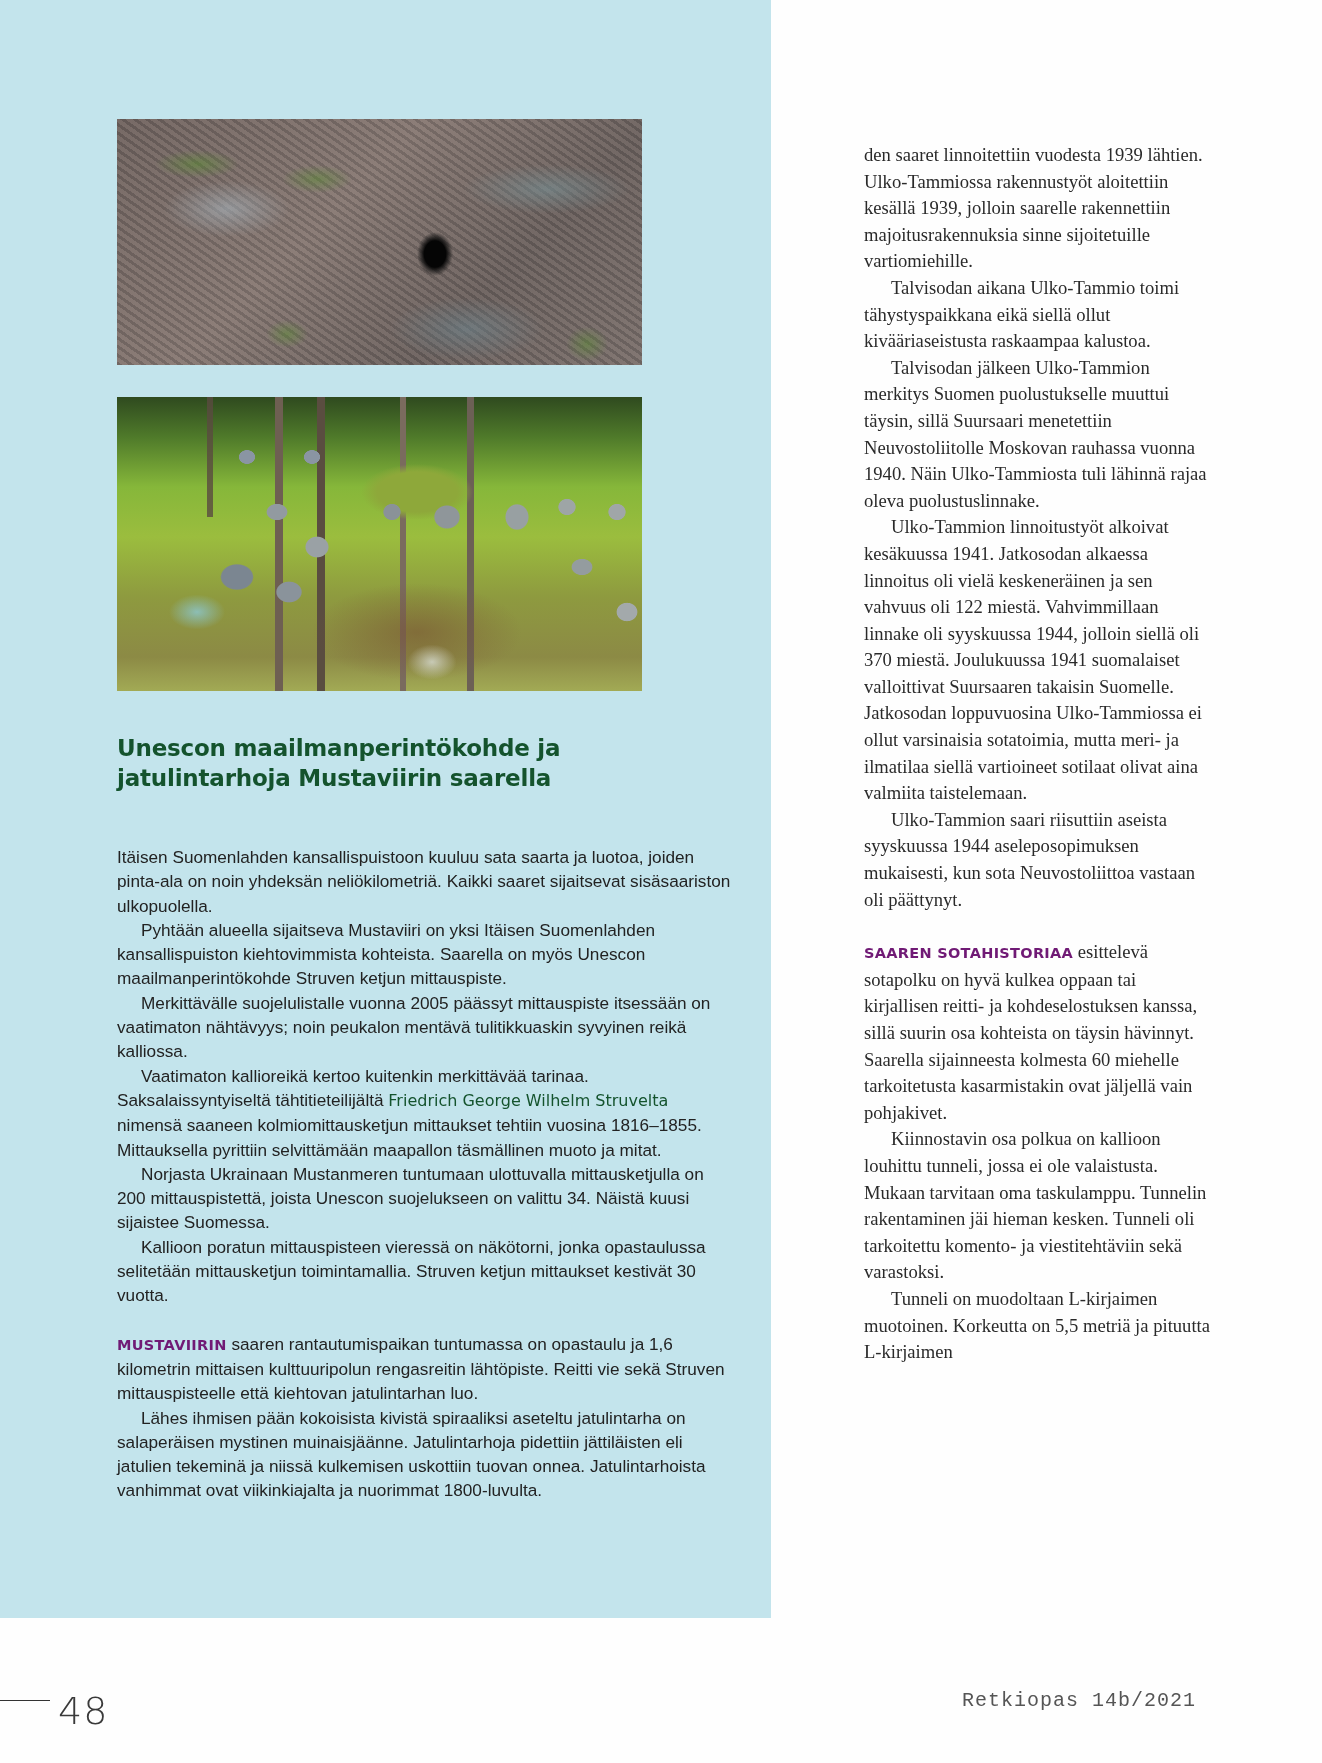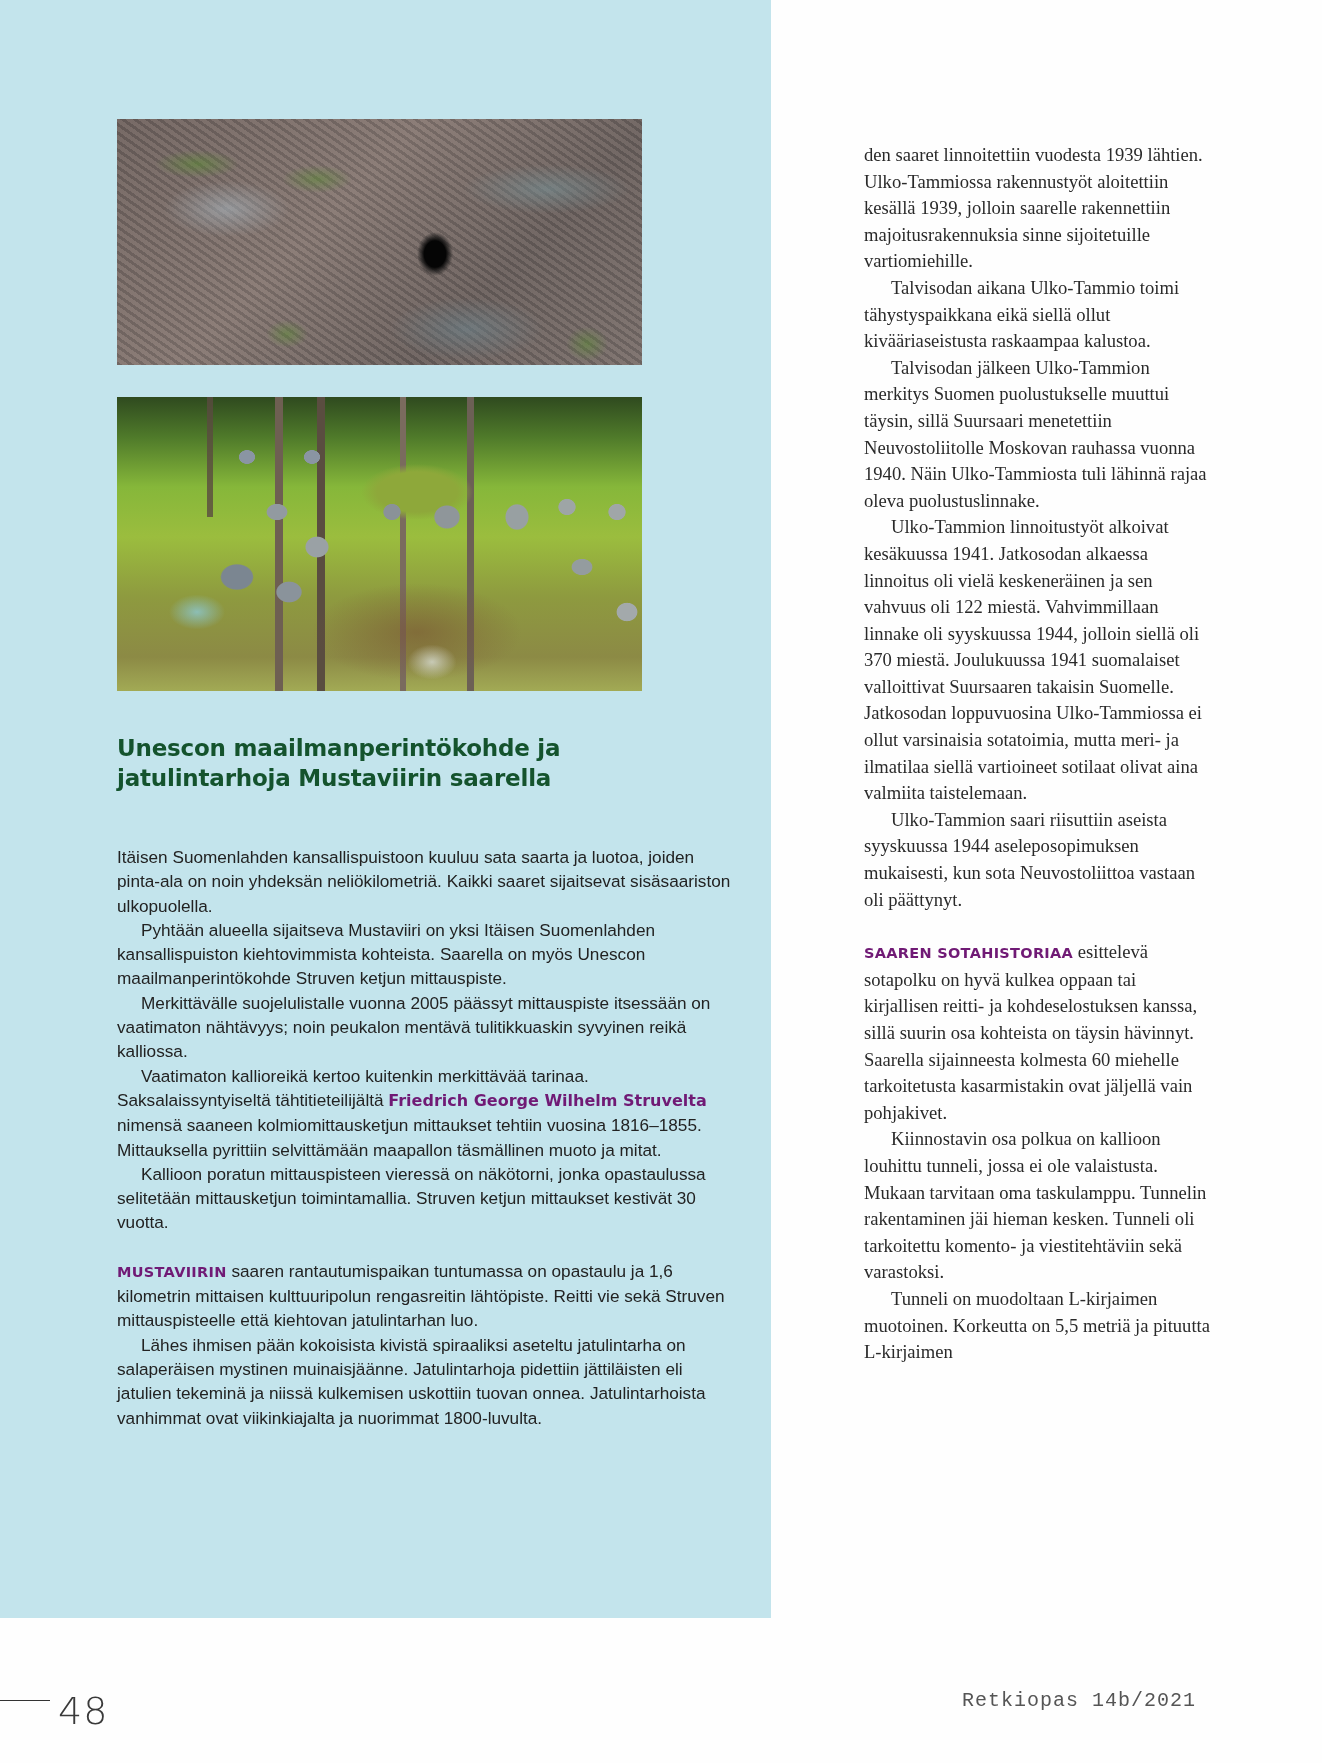--- a/index.html
+++ b/index.html
@@ -76,21 +76,21 @@
   }
   p { margin: 0; }
   p.indent { text-indent: 24px; }
   .right-body p.indent { text-indent: 27px; }
   .gap { height: 24px; }
   .right-body .gap { height: 26px; }
   b.caps {
     font-family: "DejaVu Sans", sans-serif; font-weight: bold; font-size: 14.5px;
     letter-spacing: 0.3px; color: #701a75;
   }
-  b.name { font-family: "DejaVu Sans", sans-serif; font-weight: bold; font-size: 16px; color:#701a75; }
+  b.name { font-family: "DejaVu Sans", sans-serif; font-weight: normal; font-size: 16px; color:#14532d; }
 
   .folio-line {
     position: absolute; left: 0; top: 1700px; width: 50px; height: 1px; background: #333;
   }
   .folio-num {
     position: absolute; left: 58px; top: 1691px;
     font-family: "DejaVu Sans", sans-serif; font-weight: 300; font-size: 38px; line-height: 40px;
     color: #3a3a3a; letter-spacing: 1px;
   }
   .footer-title {
@@ -109,20 +109,21 @@
 <h2 class="heading">
   <span>Unescon maailmanperintökohde ja</span><br>
   <span>jatulintarhoja Mustaviirin saarella</span>
 </h2>
 
 <div class="left-body">
   <p>Itäisen Suomenlahden kansallispuistoon kuuluu sata saarta ja luotoa, joiden pinta-ala on noin yhdeksän neliökilometriä. Kaikki saaret sijaitsevat sisäsaariston ulkopuolella.</p>
   <p class="indent">Pyhtään alueella sijaitseva Mustaviiri on yksi Itäisen Suomenlahden kansallispuiston kiehtovimmista kohteista. Saarella on myös Unescon maailmanperintökohde Struven ketjun mittauspiste.</p>
   <p class="indent">Merkittävälle suojelulistalle vuonna 2005 päässyt mittauspiste itsessään on vaatimaton nähtävyys; noin peukalon mentävä tulitikkuaskin syvyinen reikä kalliossa.</p>
   <p class="indent"><span>Vaatimaton kallioreikä kertoo kuitenkin merkittävää tarinaa. Saksalaissyntyiseltä tähtitieteilijältä </span><b class="name">Friedrich George Wilhelm Struvelta</b><span> nimensä saaneen kolmiomittausketjun mittaukset tehtiin vuosina 1816–1855. Mittauksella pyrittiin selvittämään maapallon täsmällinen muoto ja mitat.</span></p>
+  <p class="indent">Norjasta Ukrainaan Mustanmeren tuntumaan ulottuvalla mittausketjulla on 200 mittauspistettä, joista Unescon suojelukseen on valittu 34. Näistä kuusi sijaistee Suomessa.</p>
   <p class="indent">Kallioon poratun mittauspisteen vieressä on näkötorni, jonka opastaulussa selitetään mittausketjun toimintamallia. Struven ketjun mittaukset kestivät 30 vuotta.</p>
   <div class="gap"></div>
   <p><b class="caps">MUSTAVIIRIN</b><span> saaren rantautumispaikan tuntumassa on opastaulu ja 1,6 kilometrin mittaisen kulttuuripolun rengasreitin lähtöpiste. Reitti vie sekä Struven mittauspisteelle että kiehtovan jatulintarhan luo.</span></p>
   <p class="indent">Lähes ihmisen pään kokoisista kivistä spiraaliksi aseteltu jatulintarha on salaperäisen mystinen muinaisjäänne. Jatulintarhoja pidettiin jättiläisten eli jatulien tekeminä ja niissä kulkemisen uskottiin tuovan onnea. Jatulintarhoista vanhimmat ovat viikinkiajalta ja nuorimmat 1800-luvulta.</p>
 </div>
 
 <div class="right-body">
   <p>den saaret linnoitettiin vuodesta 1939 lähtien. Ulko-Tammiossa rakennustyöt aloitettiin kesällä 1939, jolloin saarelle rakennettiin majoitusrakennuksia sinne sijoitetuille vartiomiehille.</p>
   <p class="indent">Talvisodan aikana Ulko-Tammio toimi tähystyspaikkana eikä siellä ollut kivääriaseistusta raskaampaa kalustoa.</p>
   <p class="indent">Talvisodan jälkeen Ulko-Tammion merkitys Suomen puolustukselle muuttui täysin, sillä Suursaari menetettiin Neuvostoliitolle Moskovan rauhassa vuonna 1940. Näin Ulko-Tammiosta tuli lähinnä rajaa oleva puolustuslinnake.</p>

